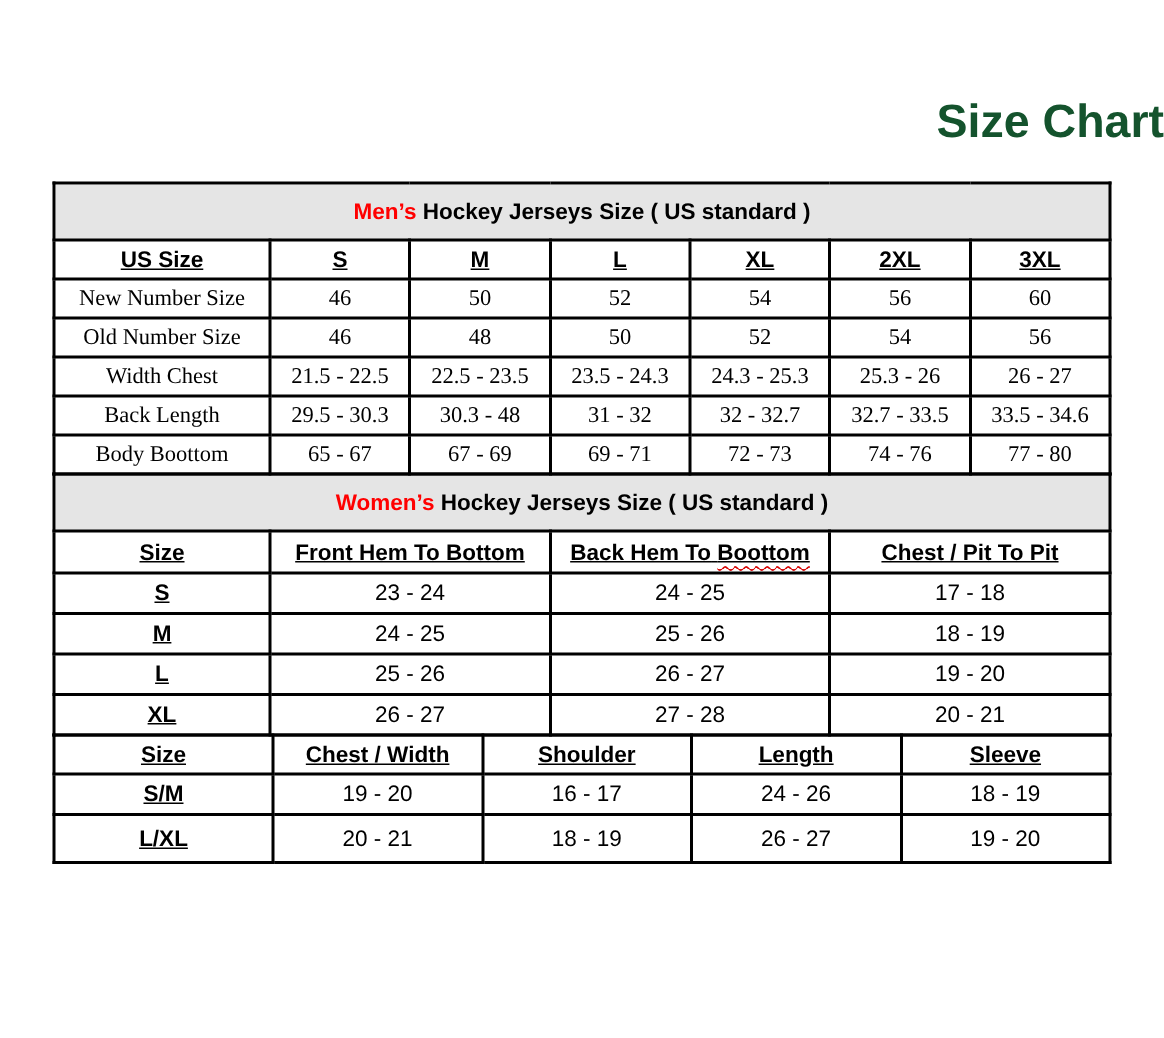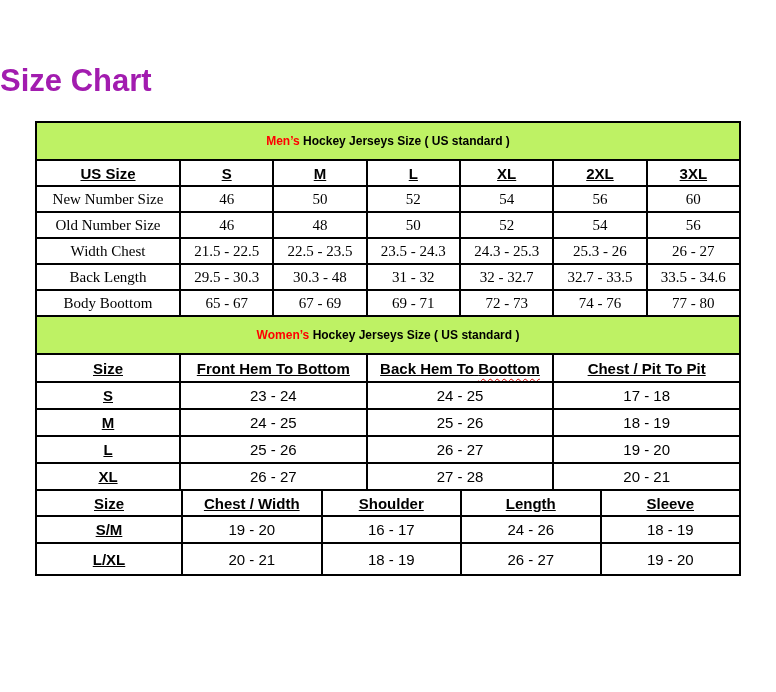--- a/index.html
+++ b/index.html
@@ -6,25 +6,25 @@
     margin: 0;
     padding: 0;
     background: #ffffff;
     width: 776px;
     height: 692px;
     font-family: "Liberation Sans", sans-serif;
     color: #000;
   }
   .page-title {
     margin: 62px 0 0 0;
-    text-align: left;
+    text-align: right;
     font-size: 31px;
     line-height: 38px;
     font-weight: bold;
-    color: #a21caf;
+    color: #14532d;
     letter-spacing: 0px;
   }
   .chart-wrap {
     width: 706px;
     margin: 21px auto 0 auto;
   }
   table.size-table {
     border-collapse: collapse;
     width: 706px;
     table-layout: fixed;
@@ -36,23 +36,23 @@
     text-align: center;
     vertical-align: middle;
     font-size: 15px;
     padding: 1px 2px;
     white-space: nowrap;
     overflow: hidden;
   }
   .size-table th { font-weight: bold; text-decoration: underline; }
   .size-table td { font-weight: normal; }
   tr.band-row td {
-    background: #bef264;
+    background: #e5e5e5;
     font-weight: bold;
-    font-size: 12px;
+    font-size: 15px;
     height: 34px;
   }
   .accent-red { color: #FF0000; }
   tr.hdr-row { height: 26px; }
   tr.data-row { height: 26px; font-family: Liberation Serif, serif; }
   tr.data-row-w { height: 27px; }
   tr.hdr-row-w { height: 28px; }
   tr.data-row-y1 { height: 27px; }
   tr.data-row-y2 { height: 32px; }
   col.c-label-m { width: 144px; }

